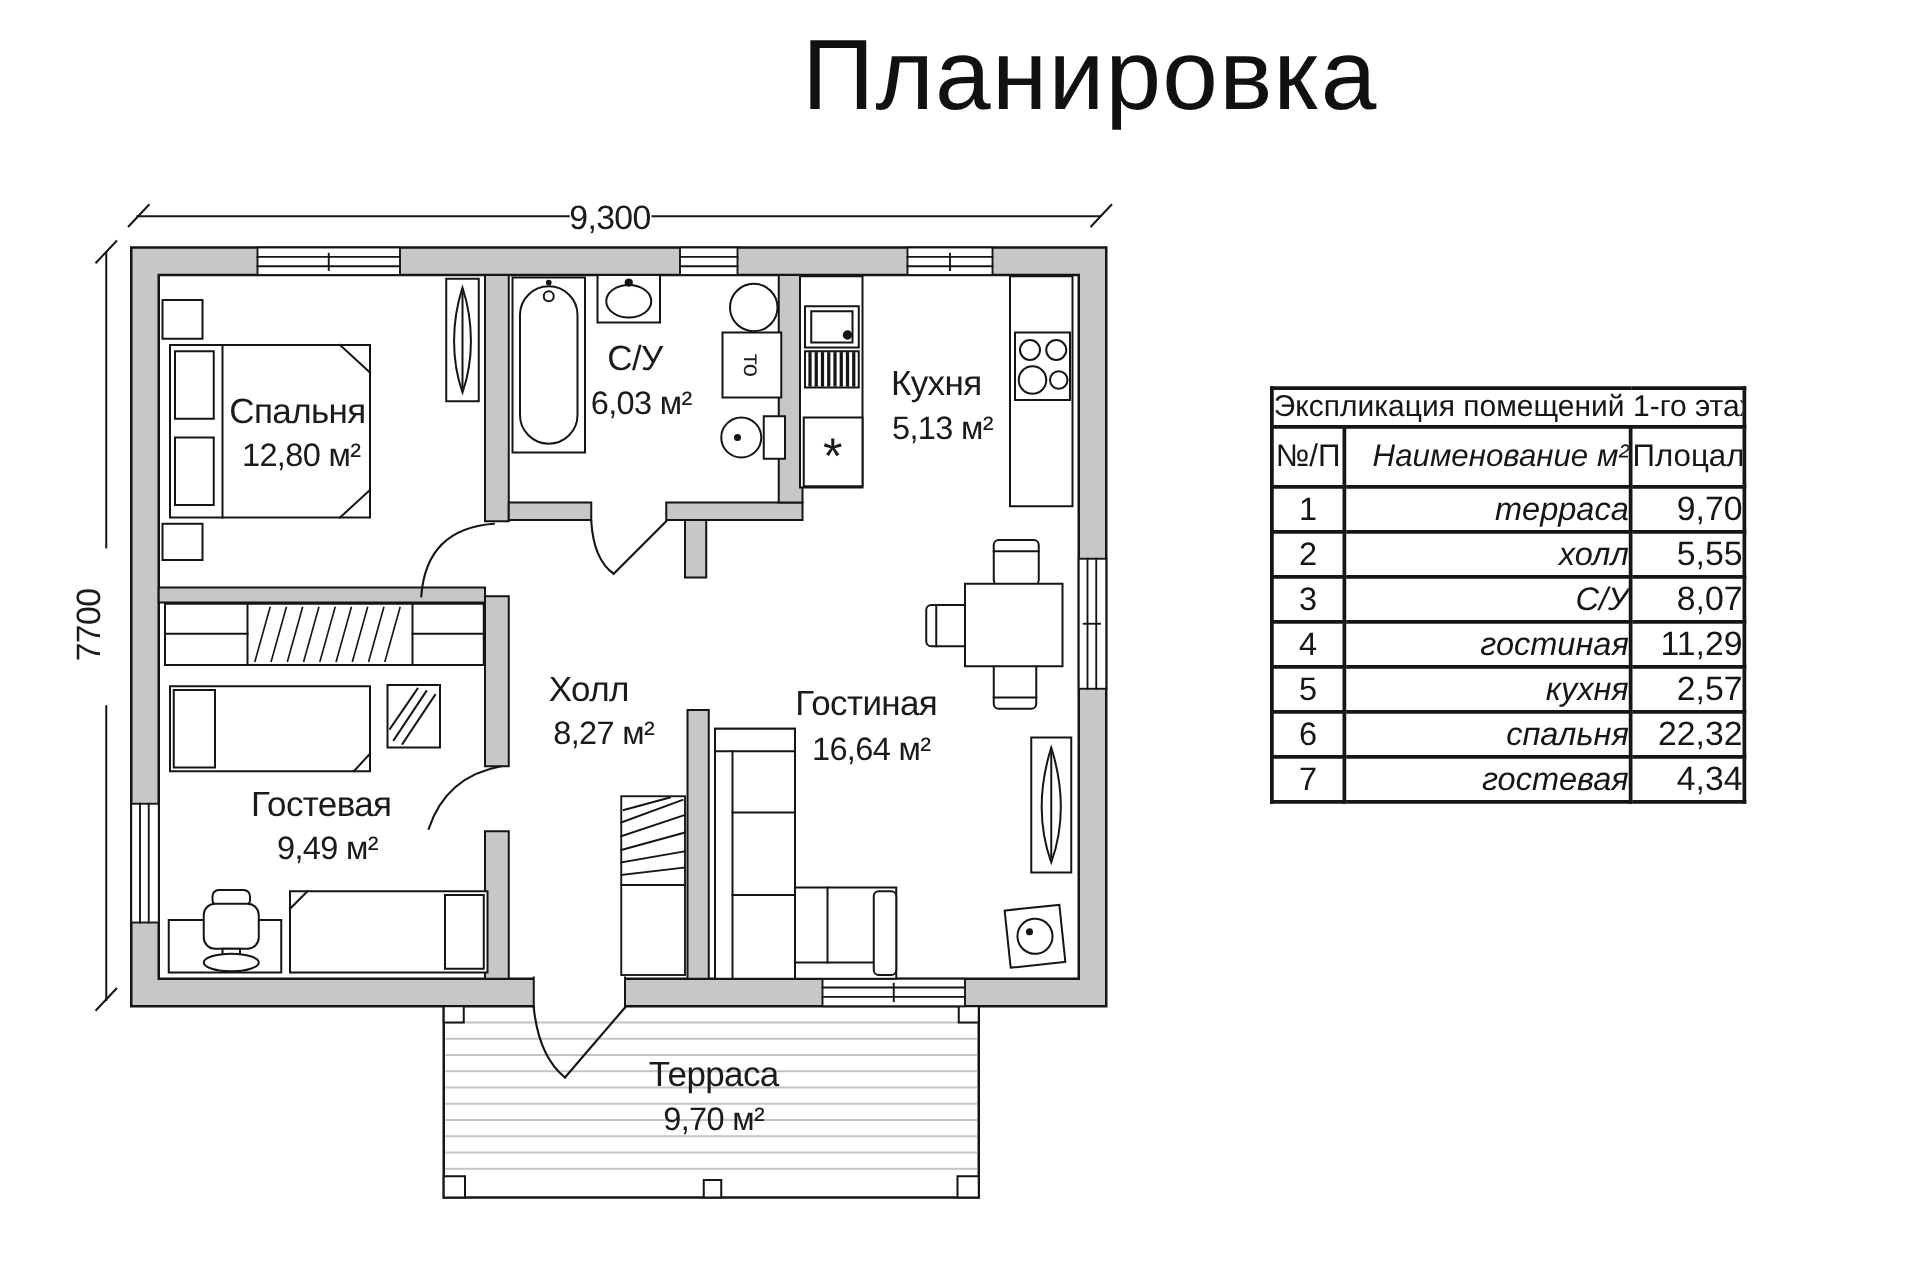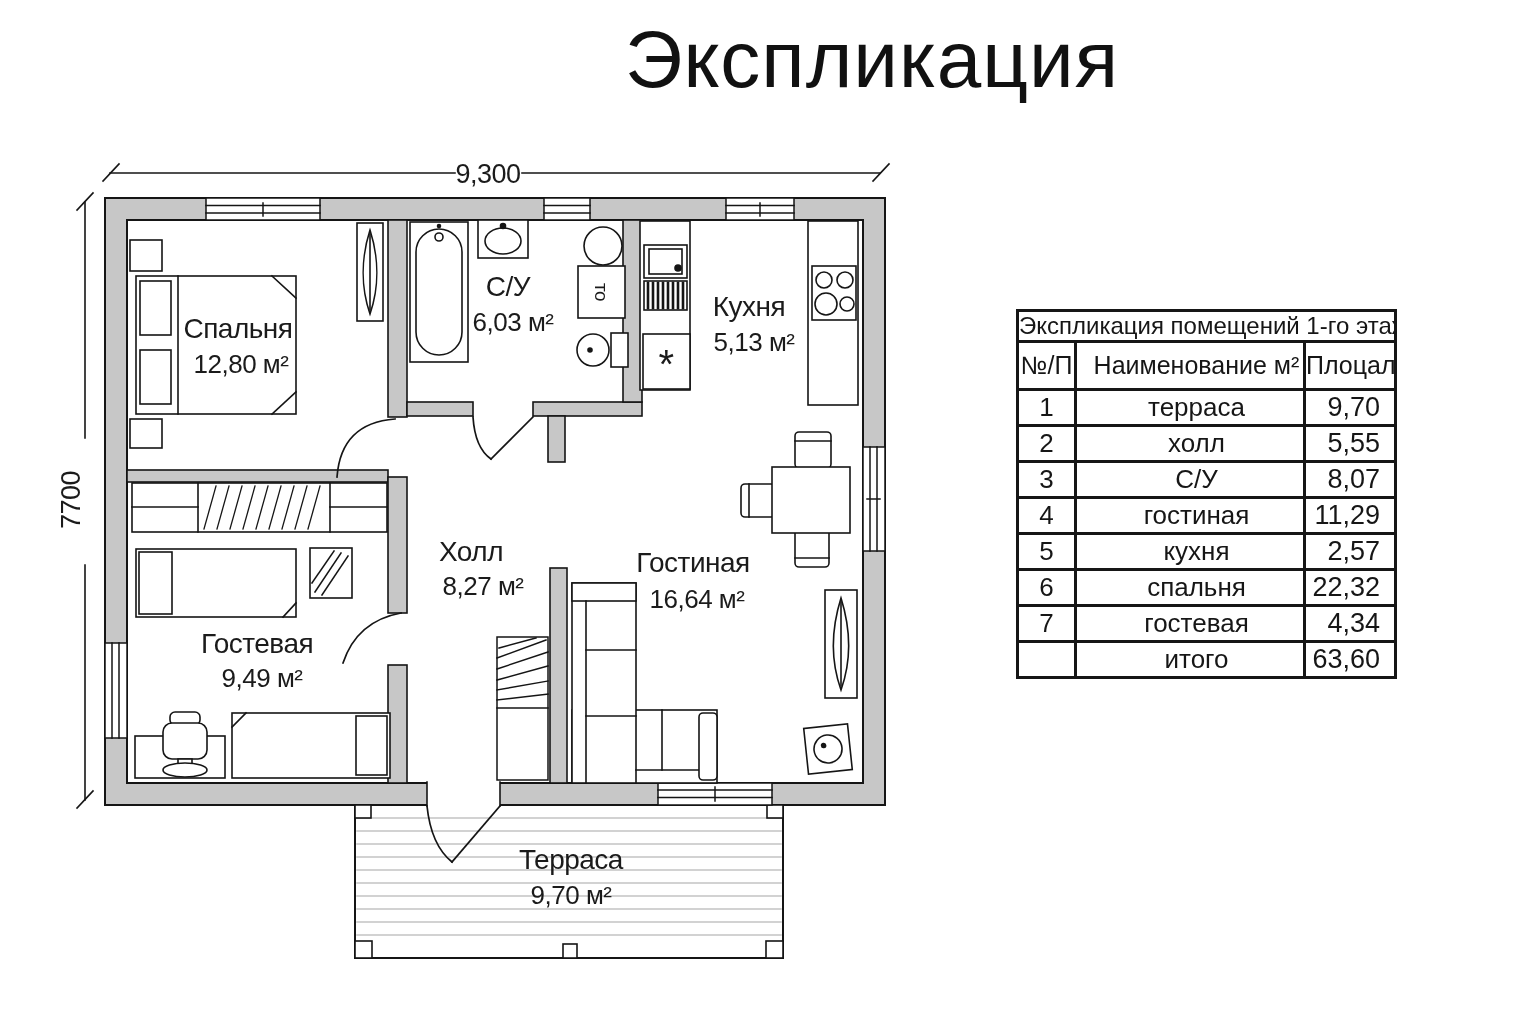--- a/index.html
+++ b/index.html
@@ -13,29 +13,29 @@
   .room-area{font-size:26px;}
   .dim-label{font-size:27px;letter-spacing:0;}
   .fixture-label{font-size:19px;}
   .asterisk{font-size:40px;}
   table.expl{position:absolute;left:1016px;top:309px;border-collapse:collapse;table-layout:fixed;
              width:378px;background:#fff;}
   table.expl td{border:3px solid #161616;height:33px;padding:0;text-align:center;
                 font-size:26px;white-space:nowrap;overflow:hidden;color:#161616;}
   table.expl tr.t-title td{height:27px;font-size:24px;}
   table.expl tr.t-head td{height:45px;font-size:25px;}
-  table.expl td.name{text-align:center;padding-left:13px;}
-  table.expl td.area{text-align:right;padding-right:14px;font-size:27px;}
+  table.expl td.name{text-align:right;padding-left:13px;font-style:italic;}
+  table.expl td.area{text-align:right;font-size:27px;}
 </style>
 </head>
 <body>
 
 <div class="stage">
 
-  <div class="page-title">Экспликация</div>
+  <div class="page-title">Планировка</div>
 
   <svg class="plan" width="1000" height="1024" viewBox="0 0 1000 1024" stroke-linecap="square" fill="none">
 
     <g stroke="#151515" stroke-width="1.6">
       <line x1="110" y1="173" x2="455" y2="173"></line>
       <line x1="522" y1="173" x2="880" y2="173"></line>
       <line x1="103" y1="181" x2="119" y2="164"></line>
       <line x1="873" y1="181" x2="889" y2="164"></line>
       <text class="dim-label" x="488" y="183" text-anchor="middle" stroke="none">9,300</text>
     </g>
@@ -364,21 +364,16 @@
       <tr>
         <td>6</td>
         <td class="name">спальня</td>
         <td class="area">22,32</td>
       </tr>
       <tr>
         <td>7</td>
         <td class="name">гостевая</td>
         <td class="area">4,34</td>
       </tr>
-      <tr>
-        <td></td>
-        <td class="name">итого</td>
-        <td class="area">63,60</td>
-      </tr>
     </tbody>
   </table>
 
 </div>
 
 </body></html>

